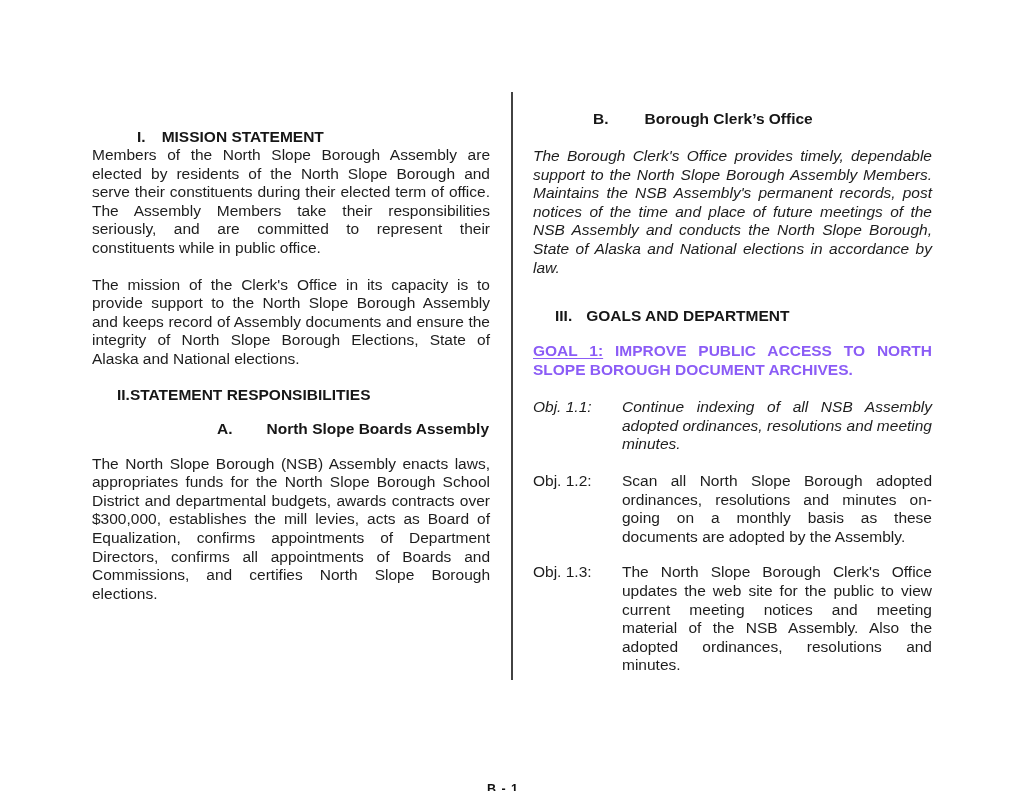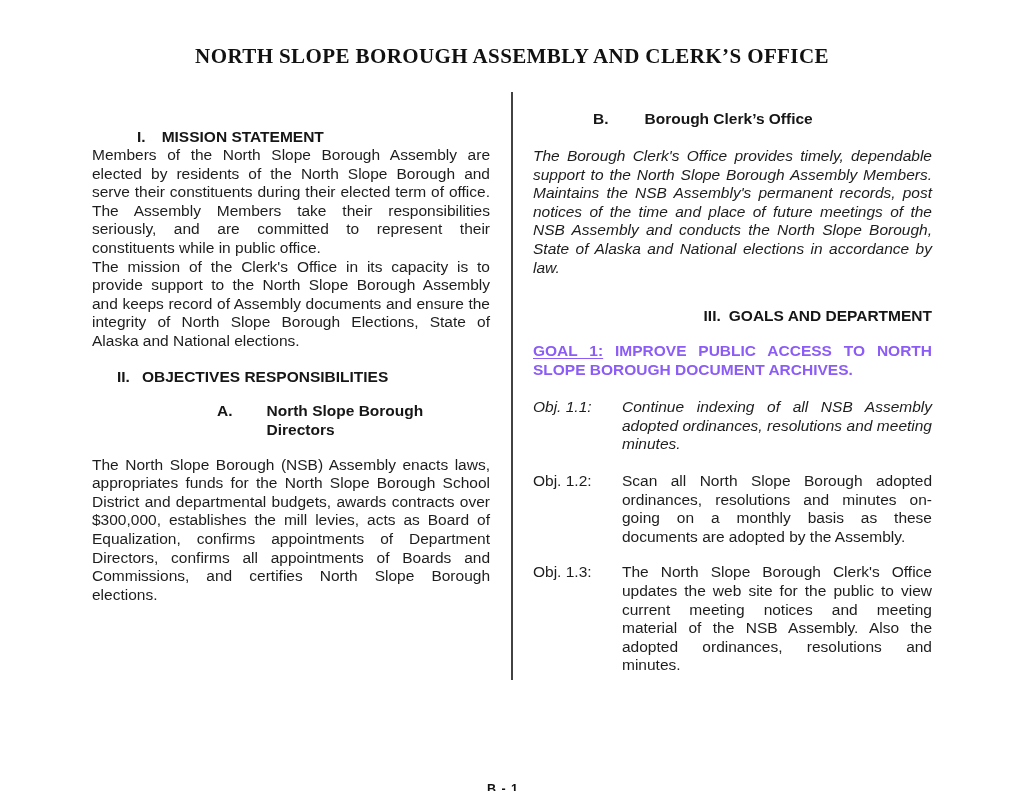--- a/index.html
+++ b/index.html
@@ -51,22 +51,22 @@
     color: #1d1d1d;
   }
   .heading {
     display: flex;
     font-weight: bold;
     font-size: 15.5px;
     line-height: 19px;
     color: #161616;
   }
   .h-mission { padding-left: 45px;  gap: 16px; }
-  .h-dept    { padding-left: 25px;  gap: 12px; }
-  .h-goals   { padding-left: 22px;  gap: 8px; justify-content: flex-end;  }
+  .h-dept    { padding-left: 25px;  }
+  .h-goals   { padding-left: 22px;  gap: 14px;  }
   .h-sub-a   { padding-left: 125px; gap: 34px; }
   .h-sub-b   { padding-left: 60px;  gap: 36px; }
 
   .goal {
     font-weight: bold;
     color: #8b5cf6;
     line-height: 19px;
   }
   .goal-label {
     text-decoration: underline;
@@ -89,57 +89,56 @@
     position: absolute;
     top: 782px;
     left: 0;
     width: 1006px;
     text-align: center;
     font-weight: bold;
     font-size: 12.5px;
     letter-spacing: 1px;
     color: #111111;
   }
-  .mt14 { margin-top: 0; }
+  .mt14 { margin-top: 18px; }
   .mt15 { margin-top: 15px; }
   .mt16 { margin-top: 16px; }
   .mt17 { margin-top: 17px; }
   .mt18 { margin-top: 18px; }
   .mt19 { margin-top: 19px; font-style: italic; }
   .mt20 { }
   .mt29 { margin-top: 29px; }
 </style>
 </head>
 <body>
 
 <div class="page">
 
-  <h1 class="doc-title">NORTH SLOPE BOROUGH ASSEMBLY AND CLERK’S OFFICE</h1>
 
   <div class="divider"></div>
 
   <div class="col col-left">
 
     <div class="heading h-mission">
       <span>I.</span>
       <span>MISSION STATEMENT</span>
     </div>
 
     <p class="body mt20">Members of the North Slope Borough Assembly are elected by residents of the North Slope Borough and serve their constituents during their elected term of office. The Assembly Members take their responsibilities seriously, and are committed to represent their constituents while in public office.</p>
 
     <p class="body mt14">The mission of the Clerk's Office in its capacity is to provide support to the North Slope Borough Assembly and keeps record of Assembly documents and ensure the integrity of North Slope Borough Elections, State of Alaska and National elections.</p>
 
     <div class="heading h-dept mt16">
       <span>II.</span>
-      <span>OBJECTIVES RESPONSIBILITIES</span>
+      <span>STATEMENT RESPONSIBILITIES</span>
     </div>
 
     <div class="heading h-sub-a mt15">
       <span>A.</span>
-      <span>North Slope Borough Directors</span>
+      <span>North Slope Boards Assembly</span>
     </div>
 
     <p class="body mt17">The North Slope Borough (NSB) Assembly enacts laws, appropriates funds for the North Slope Borough School District and departmental budgets, awards contracts over $300,000, establishes the mill levies, acts as Board of Equalization, confirms appointments of Department Directors, confirms all appointments of Boards and Commissions, and certifies North Slope Borough elections.</p>
 
   </div>
 
   <div class="col col-right">
 
     <div class="heading h-sub-b">
       <span>B.</span>

